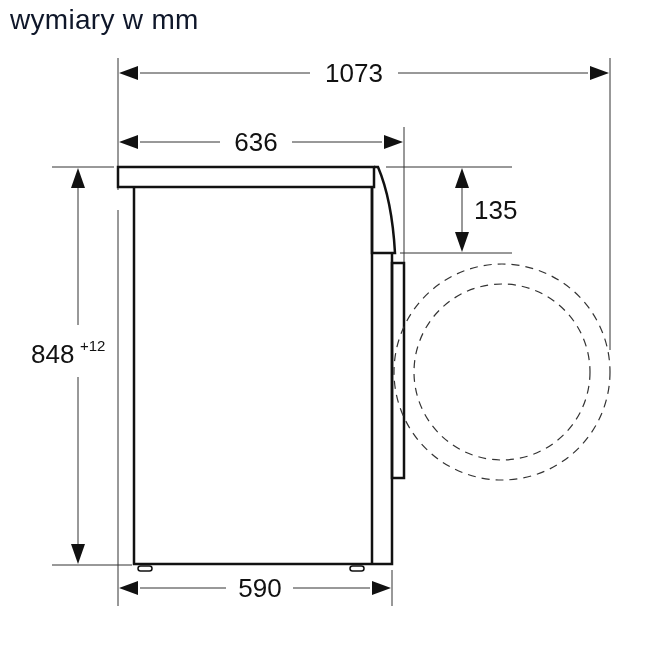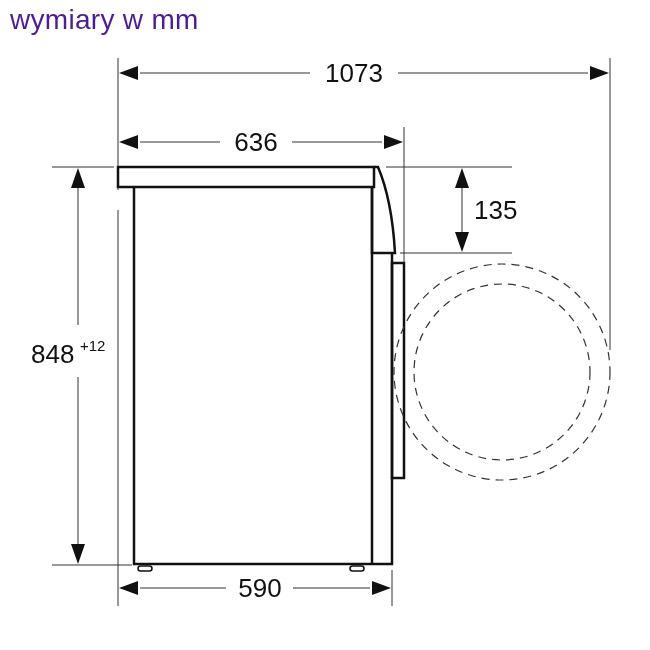--- a/index.html
+++ b/index.html
@@ -1,20 +1,20 @@
 <!DOCTYPE html>
 <html><head>
   <meta charset="utf-8">
   <style>
     html, body { margin: 0; padding: 0; background: #ffffff; }
     body { width: 650px; height: 650px; position: relative; overflow: hidden; }
     .title {
       position: absolute; left: 10px; top: 4px;
       font-family: "Liberation Sans", sans-serif;
-      font-size: 28px; color: #4c1d95; letter-spacing: 0.3px;
+      font-size: 28px; color: #0f172a; letter-spacing: 0.3px;
     }
     svg { position: absolute; left: 0; top: 0; }
     .dim-text { font-family: "Liberation Sans", sans-serif; font-size: 26px; fill: #111111; }
     .sup-text { font-family: "Liberation Sans", sans-serif; font-size: 15px; fill: #111111; }
     .thin { stroke: #333333; stroke-width: 1; fill: none; }
     .thick { stroke: #111111; stroke-width: 2.5; fill: none; }
     .dash { stroke: #333333; stroke-width: 1.2; fill: none; stroke-dasharray: 8 6; }
     .arrow { fill: #111111; }
   </style>
 </head>

